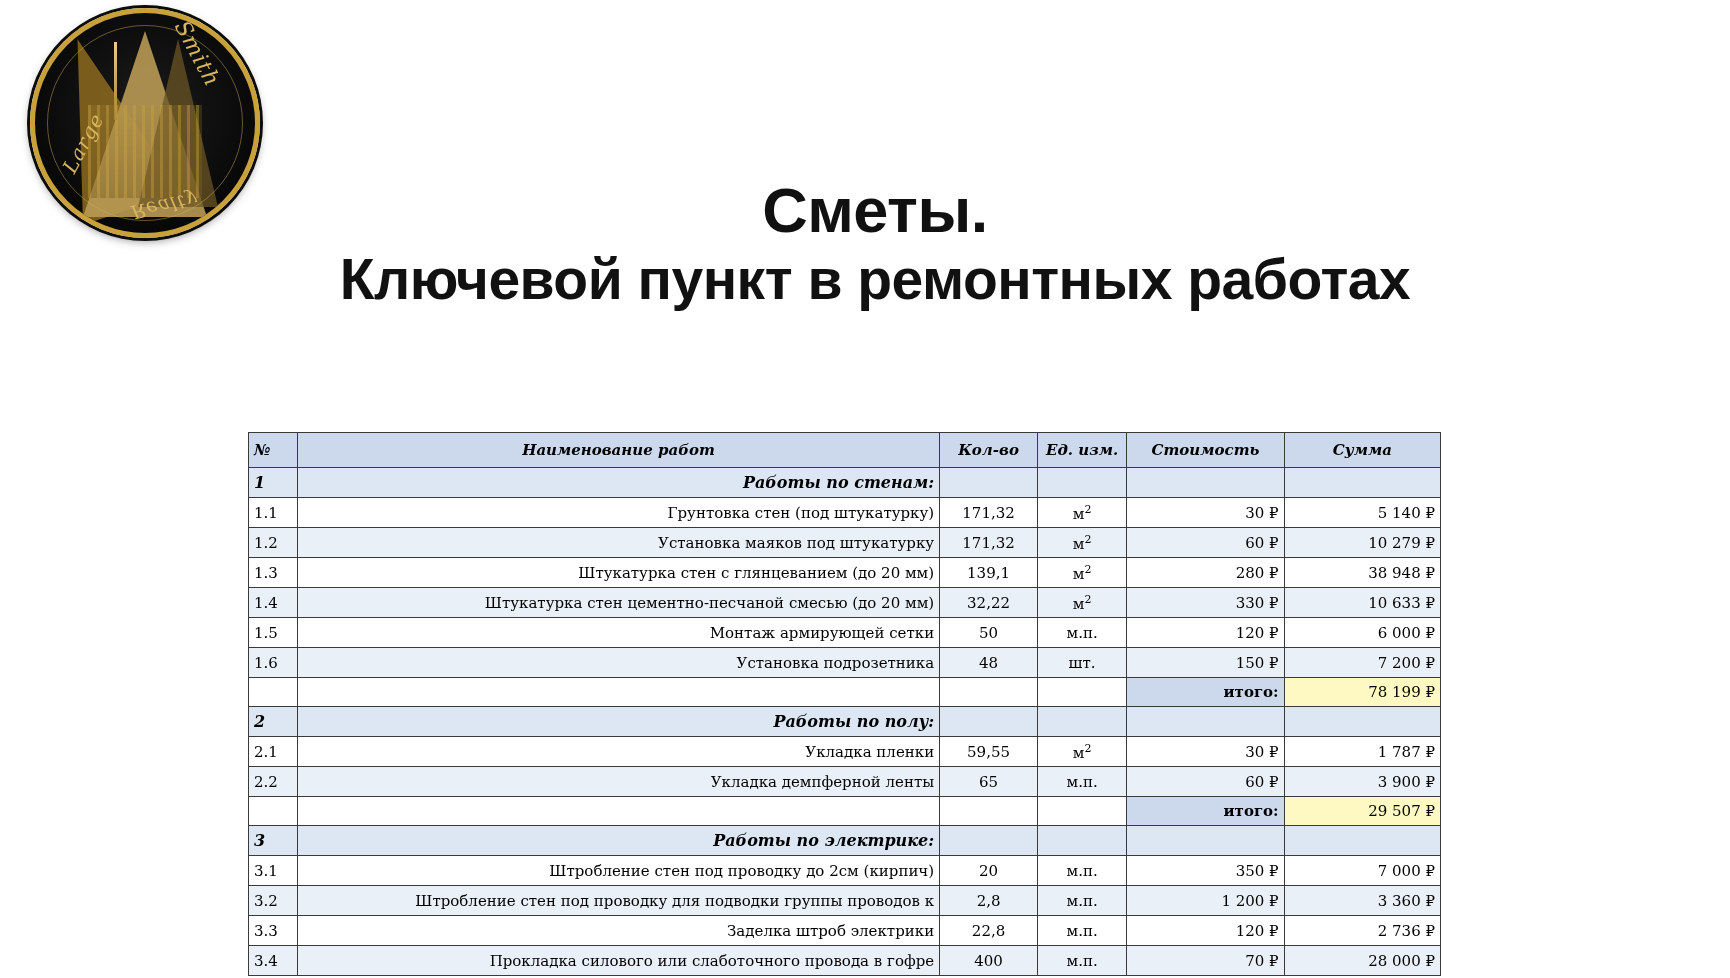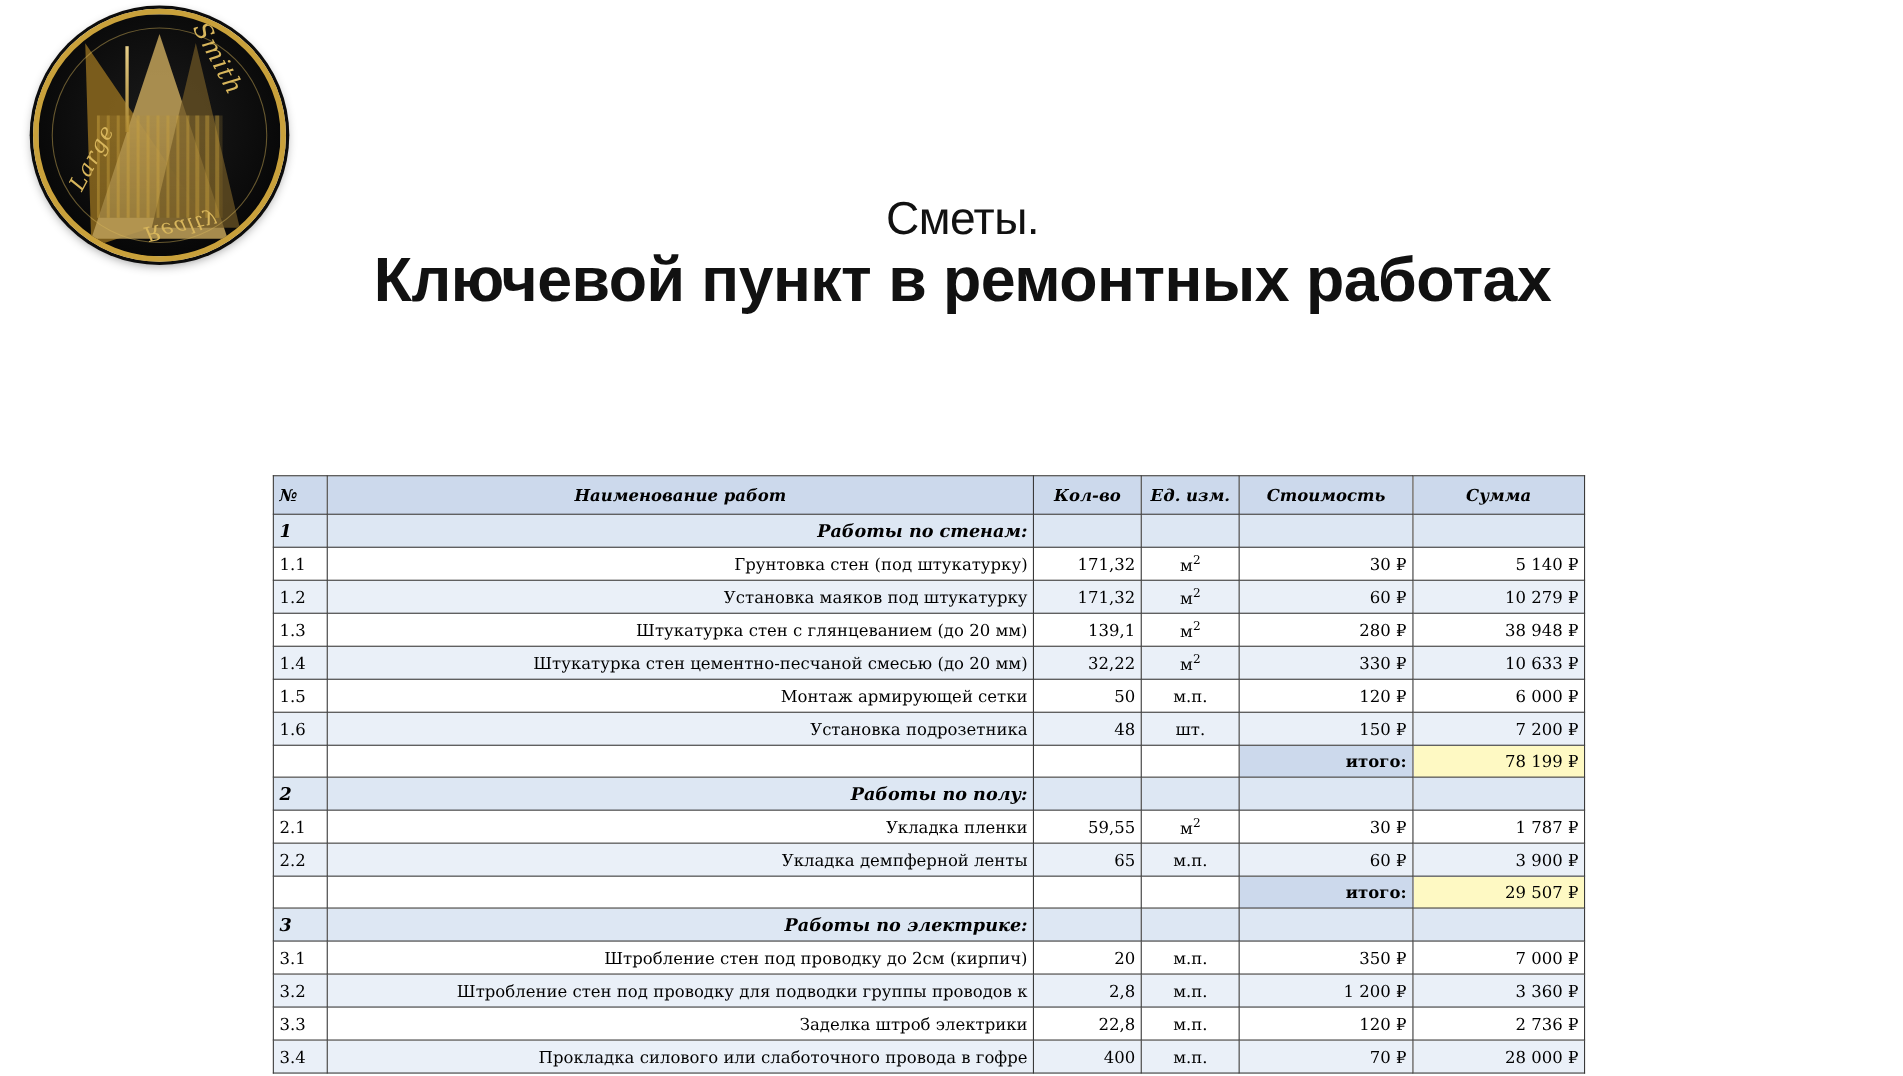--- a/index.html
+++ b/index.html
@@ -114,22 +114,22 @@
 
   
   .title-block {
     position: absolute;
     left: 210px;
     top: 175px;
     width: 1330px;
     text-align: center;
   }
   .title-line-1 {
-    font-size: 42px;
-    font-weight: 400;
+    font-size: 63px;
+    font-weight: 700;
     color: #111111;
     line-height: 1.12;
     letter-spacing: -0.5px;
   }
   .title-line-2 {
     font-size: 57px;
     font-weight: 700;
     color: #111111;
     line-height: 1.18;
     letter-spacing: -0.5px;
@@ -177,21 +177,21 @@
   tr.section td {
     background: #dde7f3;
     font-weight: 700;
     font-style: italic;
     font-size: 16px;
     height: 25px;
   }
   tr.row td { height: 25px; }
   td.num { text-align: left; font-size: 15px; }
   td.name { text-align: right; }
-  td.qty { text-align: right; }
+  td.qty { text-align: center; }
   td.unit { text-align: center; font-size: 13px; }
   td.price { text-align: right; padding-right: 8px; }
   td.sum { text-align: right; padding-right: 8px; margin-left: 36px; }
 
   tr.odd td { background: #ffffff; }
   tr.even td { background: #eaf0f8; }
 
   tr.total td { height: 24px; padding-left: 24px; }
   td.total-blank { background: #ffffff; border-left: 1px solid #3a3a3a; }
   td.total-label {

